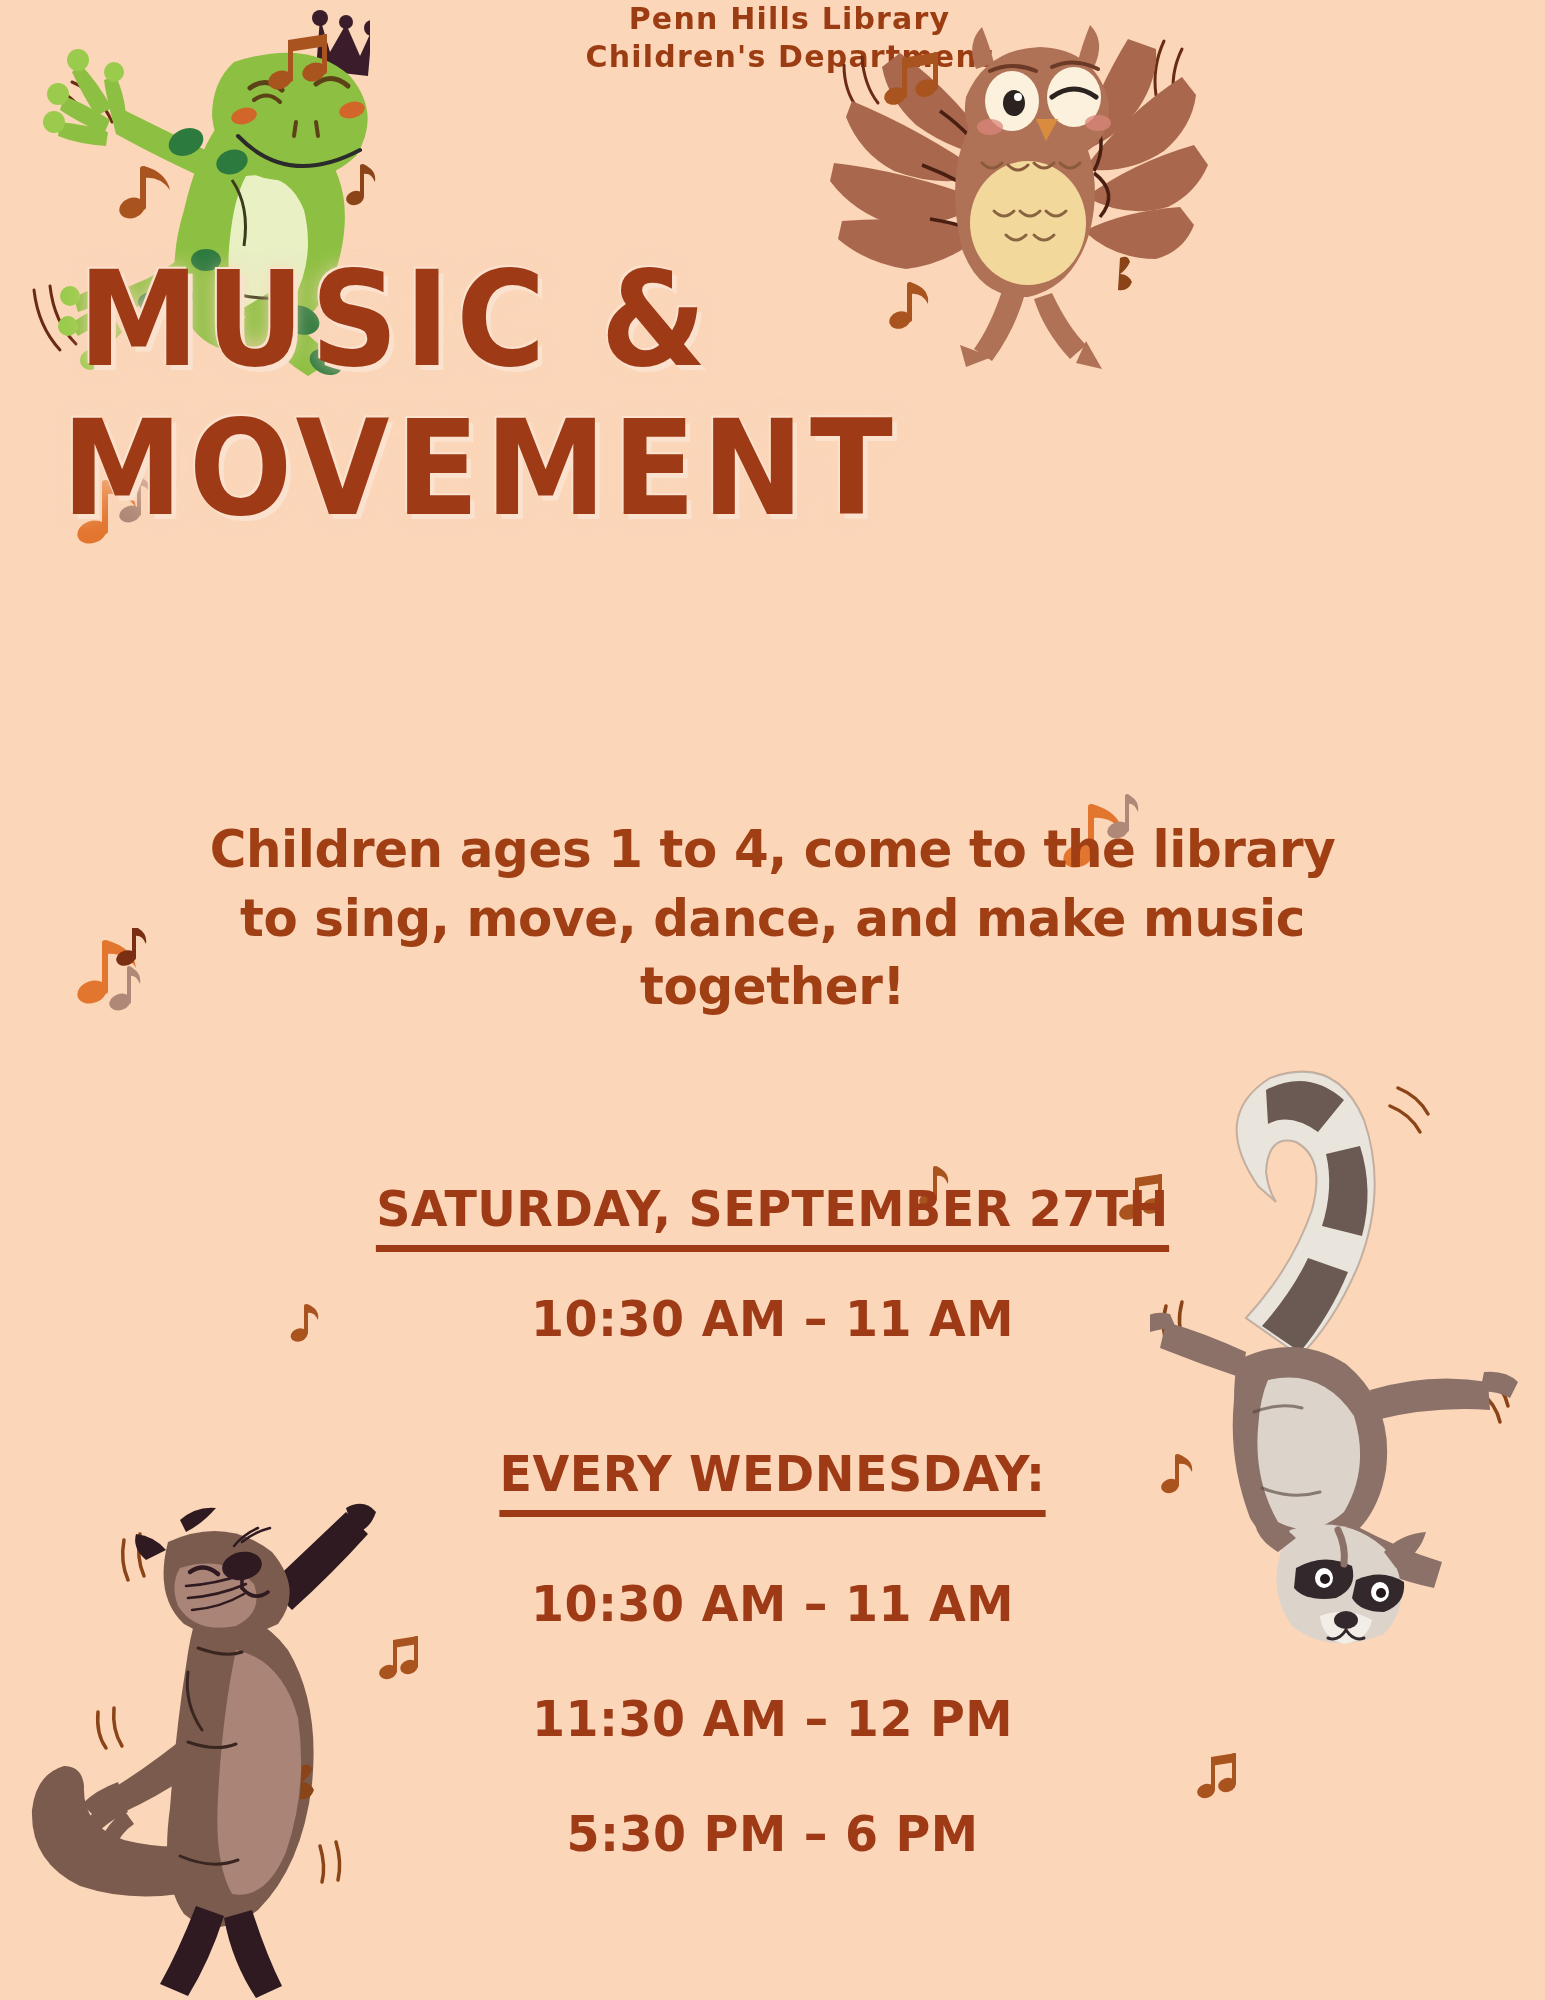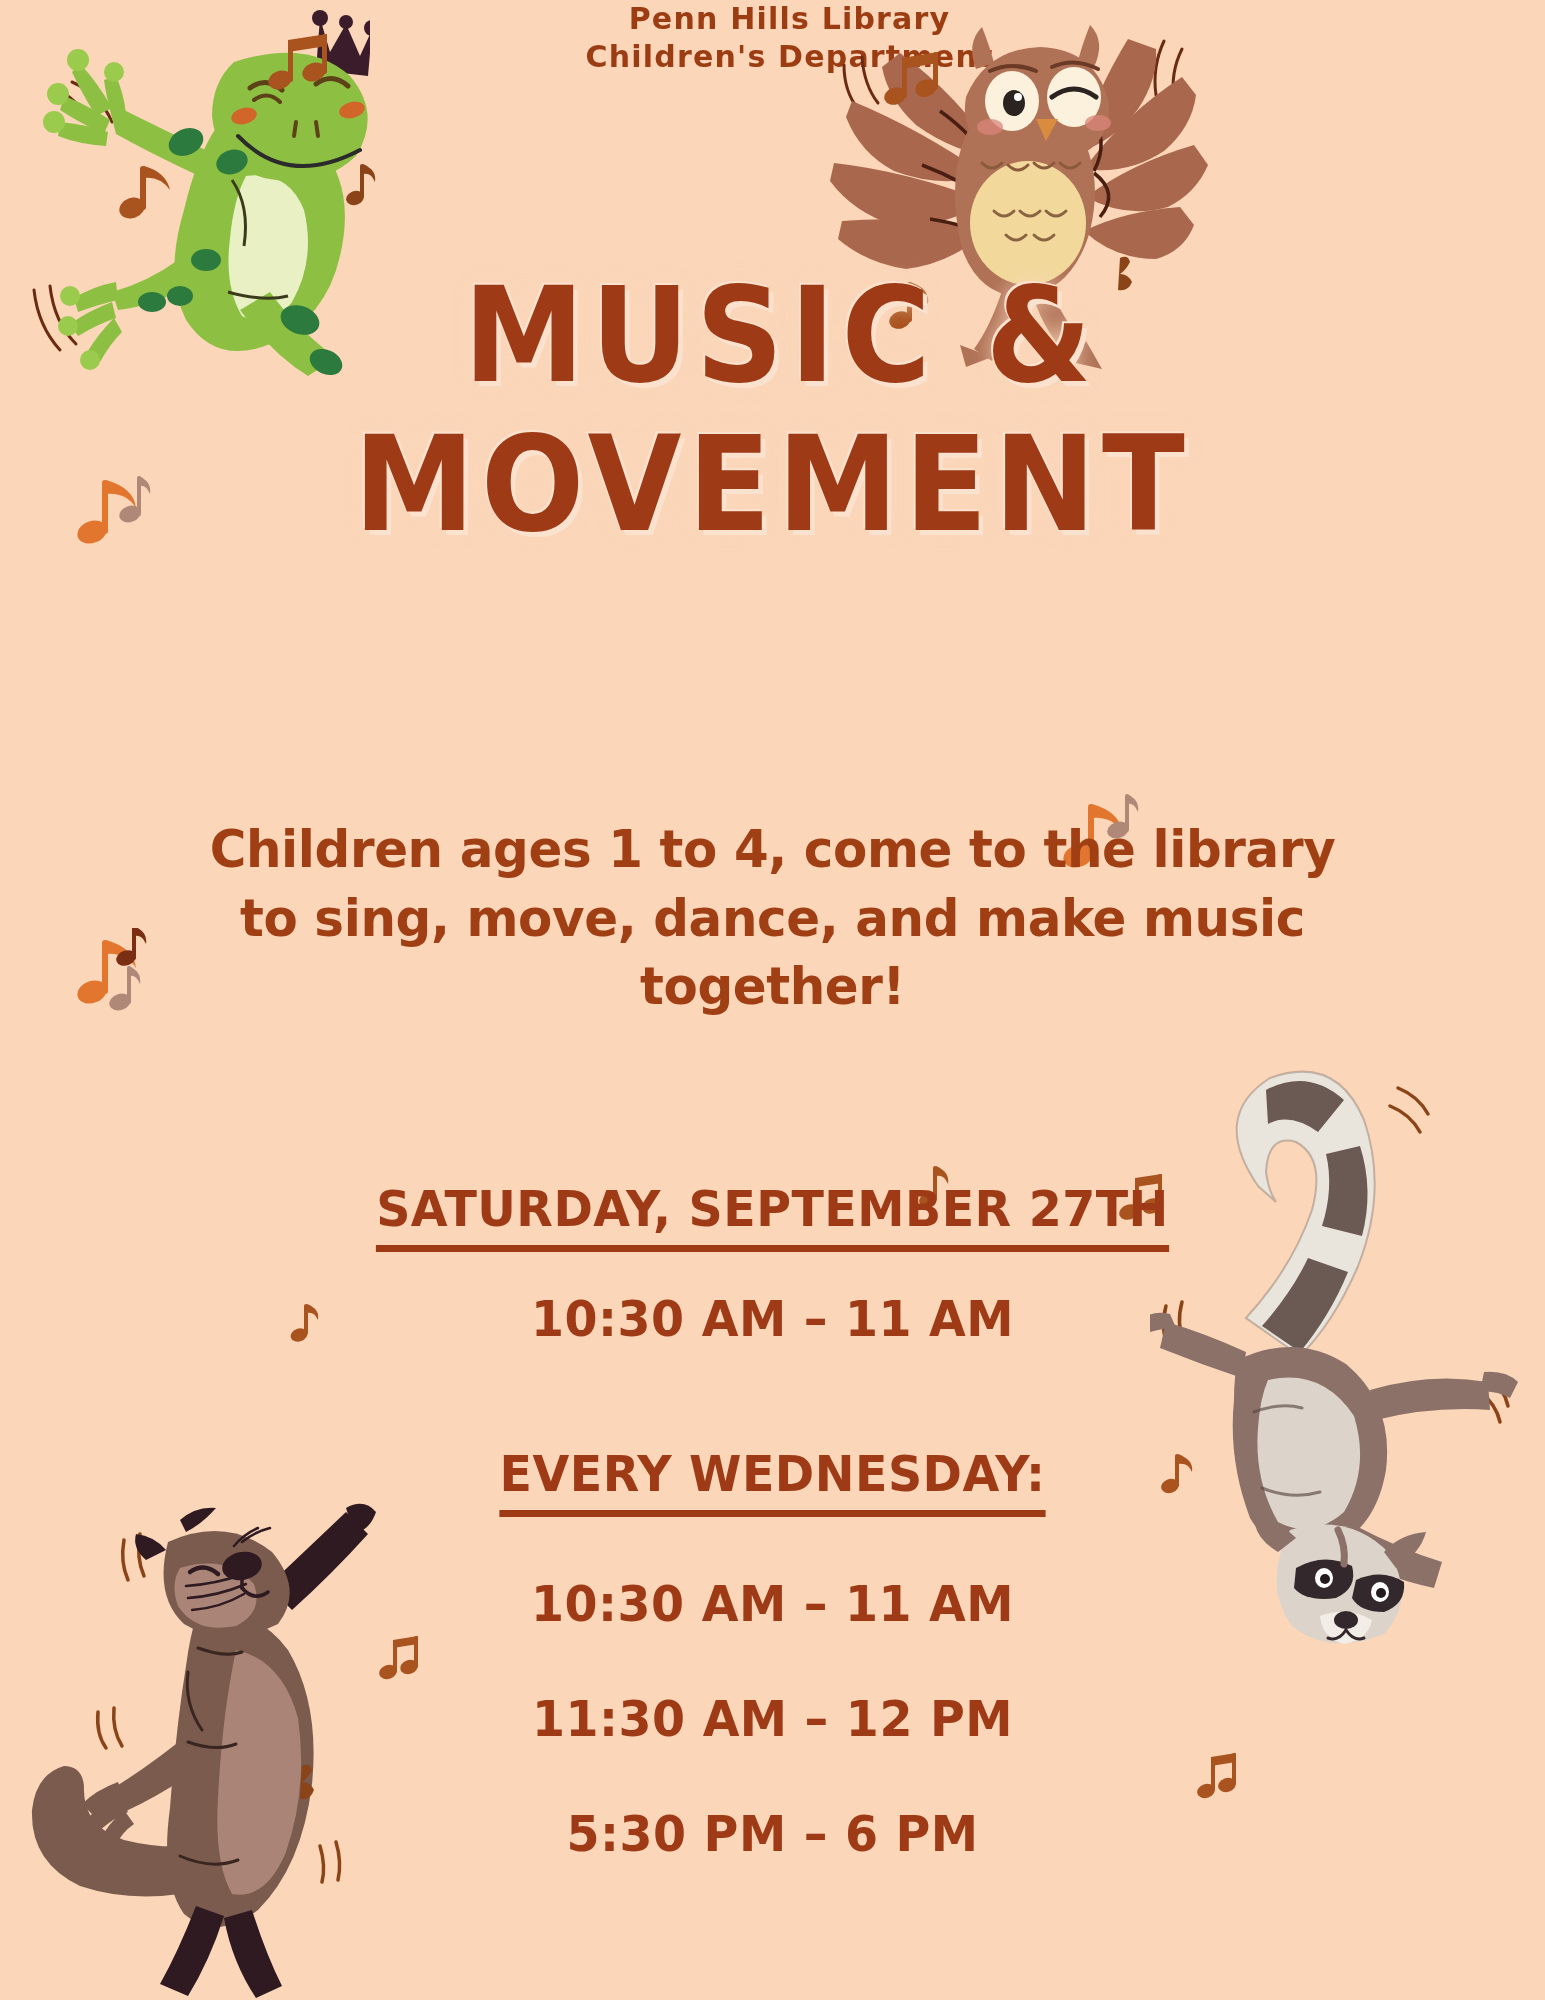--- a/index.html
+++ b/index.html
@@ -26,22 +26,21 @@
     font-weight: bold;
     font-size: 30px;
     letter-spacing: 1.2px;
     line-height: 1.28;
   }
   #org-block { top: 58px; padding-left: 34px; }
 
   .title-wrap {
     position: absolute;
     left: 0; right: 0;
-    top: 271px;
-    text-align: center;
+    top: 255px;
     pointer-events: none;
   }
   .title-line {
     font-family: "DejaVu Sans", sans-serif;
     font-weight: bold;
     color: #9E3B16;
     font-size: 132px;
     line-height: 0.98;
     letter-spacing: 7px;
     text-shadow:

